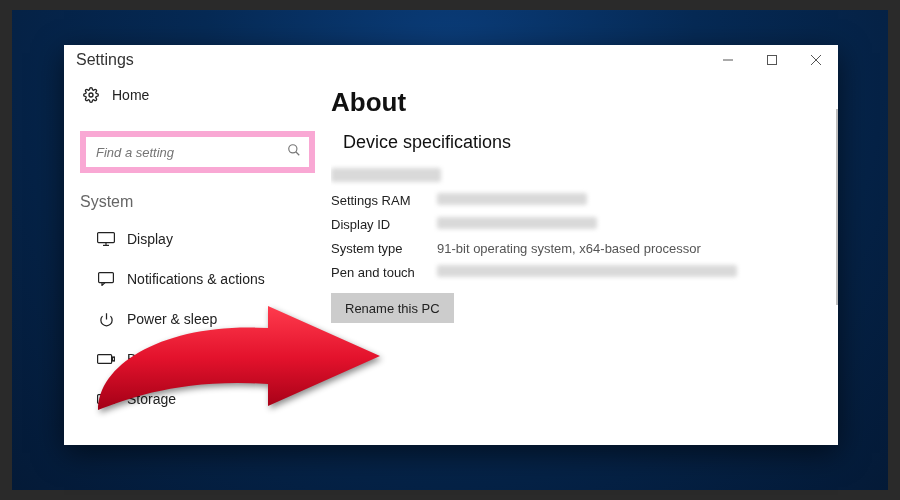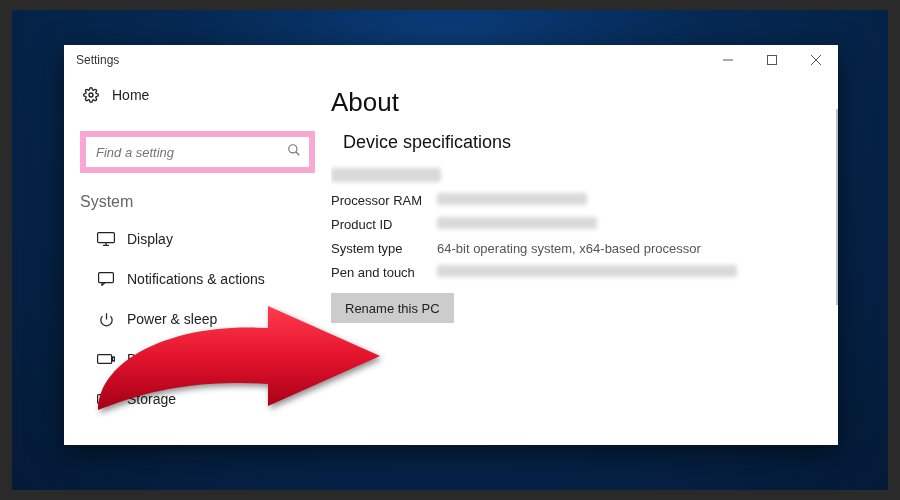--- a/index.html
+++ b/index.html
@@ -1,36 +1,36 @@
 <!DOCTYPE html>
 <html><head>
 <meta charset="utf-8">
 <style>
   html,body{margin:0;padding:0;width:900px;height:500px;overflow:hidden;font-family:"Segoe UI",Arial,sans-serif;}
   body{background:#2a2a2a;}
   .desktop{position:absolute;left:12px;top:10px;right:12px;bottom:10px;
     background:radial-gradient(ellipse at 50% 10%,#0b3d7a 0%,#062a55 40%,#041a37 100%);}
   .window{position:absolute;left:52px;top:35px;width:774px;height:400px;background:#ffffff;
     box-shadow:0 8px 28px rgba(0,0,0,0.55);display:flex;flex-direction:column;}
-  .titlebar{height:30px;display:flex;align-items:center;padding:0 0 0 12px;font-size:12px;color:#333;}
+  .titlebar{height:30px;display:flex;align-items:center;padding:0 0 0 12px;font-size:16px;color:#333;}
   .titlebar .spacer{flex:1;}
   .tb-btn{width:44px;height:30px;display:flex;align-items:center;justify-content:center;color:#555;}
   .tb-btn svg{display:block;}
   .body{flex:1;display:flex;min-height:0;}
   .sidebar{width:267px;padding:12px 0 0 0;box-sizing:border-box;}
   .home{display:flex;align-items:flex-start;height:36px;padding-left:16px;font-size:14px;color:#222;}
   .home .icon{width:22px;display:flex;align-items:center;justify-content:center;margin-right:10px;}
   .searchwrap{padding:8px 16px 14px 16px;}
   .search{height:30px;border:6px solid #f9a8d4;display:flex;align-items:center;padding:0 8px 0 8px;}
   .search input{flex:1;border:none;outline:none;font-size:13px;color:#666;font-style:italic;background:transparent;}
   .cat{font-size:16px;color:#666;padding:6px 16px 8px 16px;}
   .nav-item{display:flex;align-items:center;height:40px;padding-left:16px;font-size:14px;color:#222;margin-left:15px;}
   .nav-item .icon{width:22px;display:flex;align-items:center;justify-content:center;margin-right:10px;color:#222;}
   .main{flex:1;padding:10px 6px 0 0;box-sizing:border-box;position:relative;overflow:hidden;}
-  .about{font-size:26px;font-weight:400;color:#111;margin:2px 0 14px 0;}
+  .about{font-size:26px;font-weight:700;color:#111;margin:2px 0 14px 0;}
   .sub{font-size:18px;font-weight:400;color:#111;margin:0 0 12px 12px;}
   .blur{background:#d9d9d9;height:12px;border-radius:2px;filter:blur(2px);display:inline-block;vertical-align:middle;}
   .row{display:flex;align-items:flex-start;font-size:13px;color:#222;margin:0 0 9px 0;}
   .row .label{width:106px;flex:0 0 106px;}
   .row .val{color:#555;}
   .btn{display:inline-flex;align-items:center;justify-content:flex-end;height:30px;padding:0 14px;
     background:#ccc;font-size:13px;color:#222;margin-top:4px;}
   .scrollind{position:absolute;right:0;top:34px;width:2px;height:196px;background:#bfbfbf;}
   
   .arrow{position:absolute;left:76px;top:292px;width:300px;height:120px;pointer-events:none;
@@ -142,30 +142,30 @@
       </div>
 
       <div class="main">
         <div class="scrollind"></div>
         <div class="about">About</div>
         <div class="sub">Device specifications</div>
 
         <div style="margin:0 0 10px 0;"><span class="blur" style="width:110px;height:14px;"></span></div>
 
         <div class="row">
-          <span class="label">Processor RAM</span>
+          <span class="label">Settings RAM</span>
           <span class="blur" style="width:150px;"></span>
         </div>
         <div class="row">
-          <span class="label">Product ID</span>
+          <span class="label">Display ID</span>
           <span class="blur" style="width:160px;"></span>
         </div>
         <div class="row">
           <span class="label">System type</span>
-          <span class="val">64-bit operating system, x64-based processor</span>
+          <span class="val">91-bit operating system, x64-based processor</span>
         </div>
         <div class="row">
           <span class="label">Pen and touch</span>
           <span class="blur" style="width:300px;"></span>
         </div>
 
         <div class="btn">
           <span>Rename this PC</span>
         </div>
       </div>

